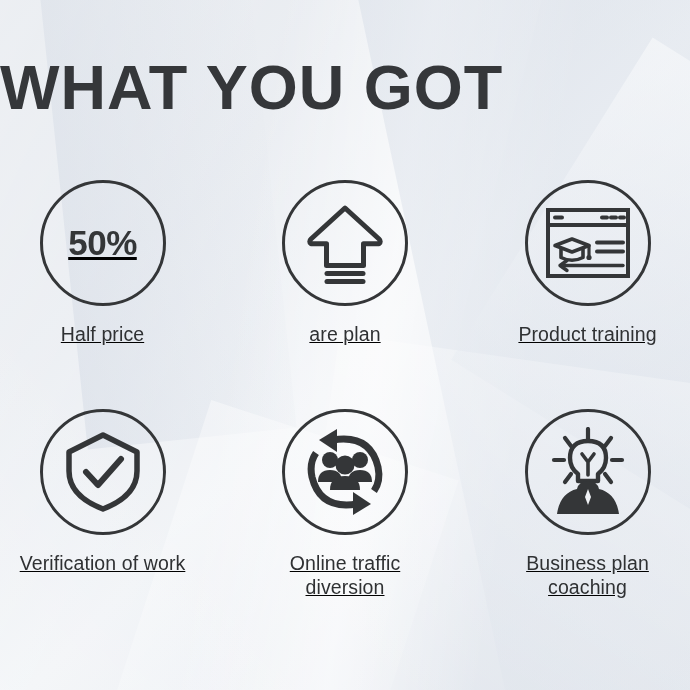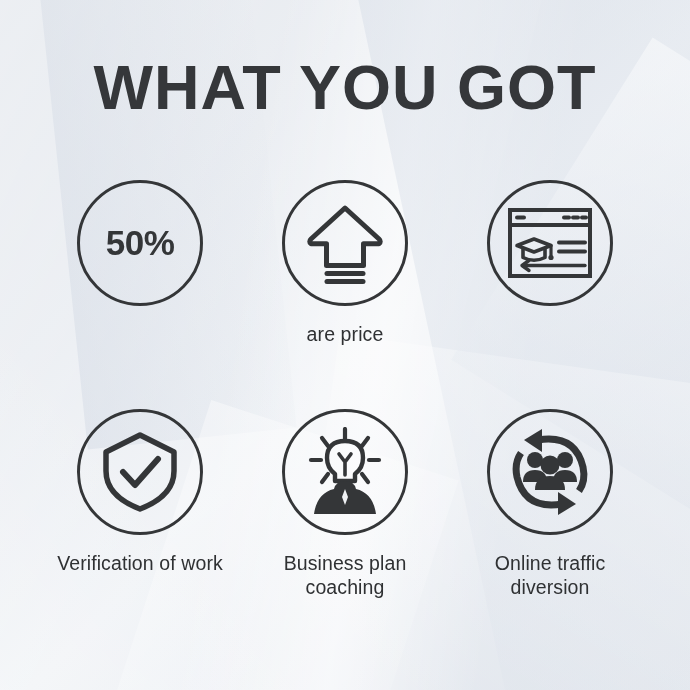--- a/index.html
+++ b/index.html
@@ -81,39 +81,39 @@
     z-index: 3;
     width: 690px;
     height: 690px;
   }
 
   #title {
     position: absolute;
     top: 56px;
     left: 0;
     width: 690px;
-    text-align: center;
     font-size: 63px;
     font-weight: 700;
     letter-spacing: 1px;
     color: #35373a;
     line-height: 1;
     white-space: nowrap;
   }
 
   .grid {
     position: absolute;
     top: 180px;
     left: 0;
     width: 690px;
   }
   .row {
     display: flex;
-    justify-content: center;
+    justify-content: space-between;
     align-items: flex-start;
+    text-decoration: underline;
   }
   .row-2 { margin-top: 62px; }
 
   .cell {
     width: 205px;
     display: flex;
     flex-direction: column;
     align-items: center;
   }
 
@@ -172,32 +172,35 @@
     <div class="grid">
 
       <div class="row row-1">
 
         <div class="cell">
           <div class="circle">
             <div class="discount">
               <span>50%</span>
             </div>
           </div>
+          <div class="caption">
+            <span>Half price</span>
+          </div>
         </div>
 
         <div class="cell">
           <div class="circle">
             <svg width="80" height="84" viewBox="0 0 80 84">
               <path d="M40 7 L74 38 Q76.5 40.4 74 42.8 L58.5 42.8 L58.5 64.5 L21.5 64.5 L21.5 42.8 L6 42.8 Q3.5 40.4 6 38 Z" fill="none" stroke="#343638" stroke-width="5" stroke-linejoin="round" stroke-linecap="round"></path>
               <line x1="22" y1="72.5" x2="58" y2="72.5" stroke="#343638" stroke-width="5" stroke-linecap="round"></line>
               <line x1="22" y1="80.5" x2="58" y2="80.5" stroke="#343638" stroke-width="5" stroke-linecap="round"></line>
             </svg>
           </div>
           <div class="caption">
-            <span class="l2">are price</span>
+            <span class="l2">are plan</span>
           </div>
         </div>
 
         <div class="cell">
           <div class="circle">
             <svg width="86" height="74" viewBox="0 0 86 74">
               <rect x="3" y="4" width="80" height="66" fill="none" stroke="#343638" stroke-width="4"></rect>
               <line x1="3" y1="19" x2="83" y2="19" stroke="#343638" stroke-width="4"></line>
               <line x1="10" y1="11.5" x2="17" y2="11.5" stroke="#343638" stroke-width="4" stroke-linecap="round"></line>
               <line x1="57" y1="11.5" x2="62" y2="11.5" stroke="#343638" stroke-width="4" stroke-linecap="round"></line>
@@ -209,35 +212,62 @@
               <path d="M44 39.5 L44 50" fill="none" stroke="#343638" stroke-width="3.2" stroke-linecap="round"></path>
               <circle cx="44" cy="51.5" r="2.6" fill="#343638"></circle>
 
               <line x1="52" y1="36.5" x2="78" y2="36.5" stroke="#343638" stroke-width="4" stroke-linecap="round"></line>
               <line x1="52" y1="45.5" x2="78" y2="45.5" stroke="#343638" stroke-width="4" stroke-linecap="round"></line>
 
               <line x1="16" y1="59.5" x2="78" y2="59.5" stroke="#343638" stroke-width="3.4" stroke-linecap="round"></line>
               <polyline points="22,54.5 15,59.5 22,64.5" fill="none" stroke="#343638" stroke-width="3.4" stroke-linecap="round" stroke-linejoin="round"></polyline>
             </svg>
           </div>
+          <div class="caption">
+            <span>Product training</span>
+          </div>
         </div>
 
       </div>
 
       <div class="row row-2">
 
         <div class="cell">
           <div class="circle">
             <svg width="78" height="84" viewBox="0 0 78 84">
               <path d="M39 5 L73 22 L73 41 Q73 66 39 79 Q5 66 5 41 L5 22 Z" fill="none" stroke="#343638" stroke-width="5.5" stroke-linejoin="round" stroke-linecap="round"></path>
               <polyline points="22,42 34,55 57,29" fill="none" stroke="#343638" stroke-width="6" stroke-linecap="round" stroke-linejoin="round"></polyline>
             </svg>
           </div>
           <div class="caption">
             <span>Verification of work</span>
+          </div>
+        </div>
+
+        <div class="cell">
+          <div class="circle">
+            <svg width="90" height="90" viewBox="0 0 90 90">
+
+              <path d="M33 13 Q70 7 78 40 Q81 54 74 64" fill="none" stroke="#343638" stroke-width="7" stroke-linecap="butt"></path>
+              <polygon points="37,2 37,25 19,13" fill="#343638"></polygon>
+
+              <path d="M57 77 Q20 83 12 50 Q9 36 16 26" fill="none" stroke="#343638" stroke-width="7" stroke-linecap="butt"></path>
+              <polygon points="53,88 53,65 71,77" fill="#343638"></polygon>
+
+              <circle cx="30" cy="33" r="8" fill="#343638"></circle>
+              <path d="M18 55 Q18 43 30 43 Q42 43 42 55 Z" fill="#343638"></path>
+              <circle cx="60" cy="33" r="8" fill="#343638"></circle>
+              <path d="M48 55 Q48 43 60 43 Q72 43 72 55 Z" fill="#343638"></path>
+              <circle cx="45" cy="38" r="9.5" fill="#343638"></circle>
+              <path d="M30 63 Q30 49 45 49 Q60 49 60 63 Z" fill="#343638"></path>
+            </svg>
+          </div>
+          <div class="caption">
+            <span>Online traffic</span>
+            <span class="l2">diversion</span>
           </div>
         </div>
 
         <div class="cell">
           <div class="circle">
             <svg width="88" height="90" viewBox="0 0 88 90">
 
               <g stroke="#343638" stroke-width="4.2" stroke-linecap="round">
                 <line x1="44" y1="2" x2="44" y2="12"></line>
                 <line x1="21" y1="11" x2="27" y2="19"></line>
@@ -255,41 +285,17 @@
               <path d="M44 54 Q35 54 33 62 Q16 66 13 87 L75 87 Q72 66 55 62 Q53 54 44 54 Z" fill="#343638"></path>
               <path d="M44 62 L47 70 L44 78 L41 70 Z" fill="#f0f2f5"></path>
             </svg>
           </div>
           <div class="caption">
             <span>Business plan</span>
             <span class="l2">coaching</span>
           </div>
         </div>
 
-        <div class="cell">
-          <div class="circle">
-            <svg width="90" height="90" viewBox="0 0 90 90">
-
-              <path d="M33 13 Q70 7 78 40 Q81 54 74 64" fill="none" stroke="#343638" stroke-width="7" stroke-linecap="butt"></path>
-              <polygon points="37,2 37,25 19,13" fill="#343638"></polygon>
-
-              <path d="M57 77 Q20 83 12 50 Q9 36 16 26" fill="none" stroke="#343638" stroke-width="7" stroke-linecap="butt"></path>
-              <polygon points="53,88 53,65 71,77" fill="#343638"></polygon>
-
-              <circle cx="30" cy="33" r="8" fill="#343638"></circle>
-              <path d="M18 55 Q18 43 30 43 Q42 43 42 55 Z" fill="#343638"></path>
-              <circle cx="60" cy="33" r="8" fill="#343638"></circle>
-              <path d="M48 55 Q48 43 60 43 Q72 43 72 55 Z" fill="#343638"></path>
-              <circle cx="45" cy="38" r="9.5" fill="#343638"></circle>
-              <path d="M30 63 Q30 49 45 49 Q60 49 60 63 Z" fill="#343638"></path>
-            </svg>
-          </div>
-          <div class="caption">
-            <span>Online traffic</span>
-            <span class="l2">diversion</span>
-          </div>
-        </div>
-
       </div>
 
     </div>
   </div>
 </div>
 
 </body></html>

